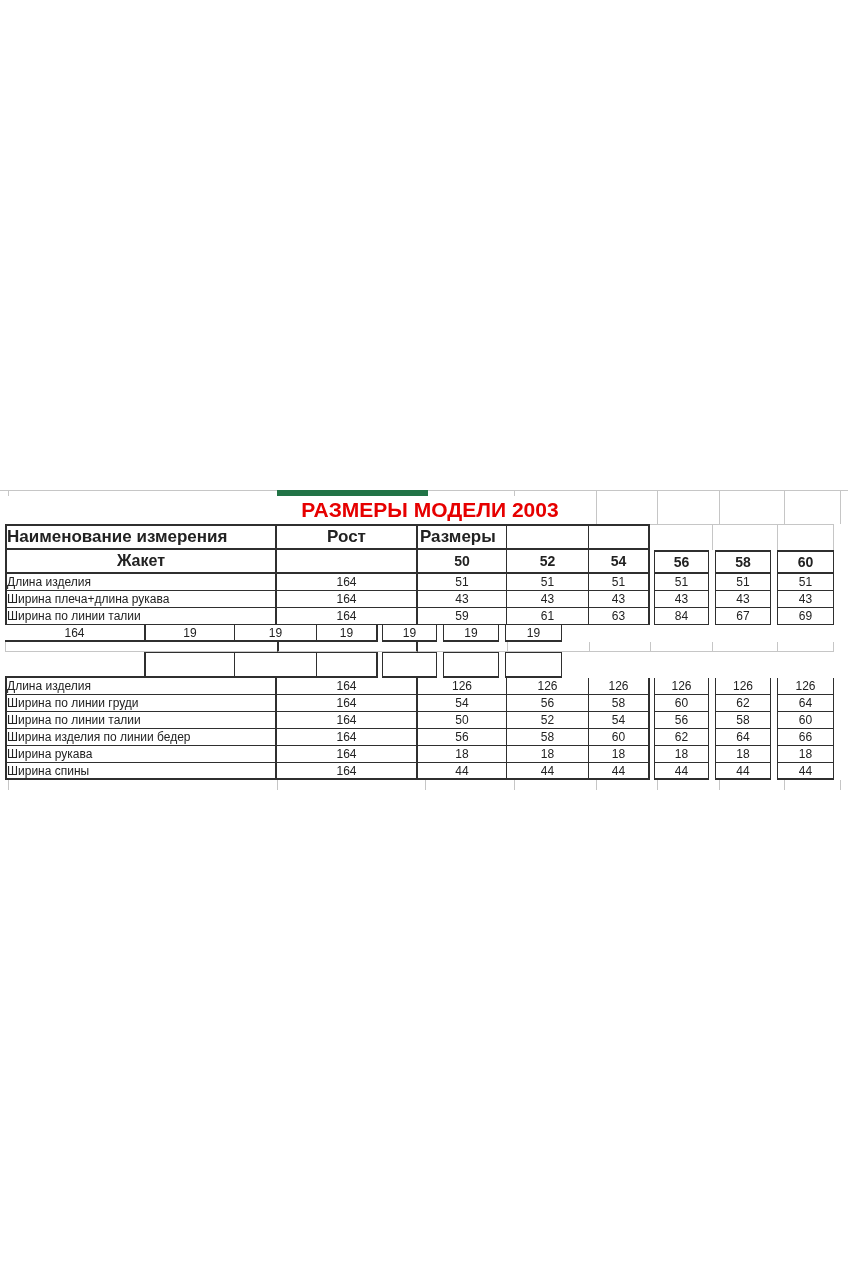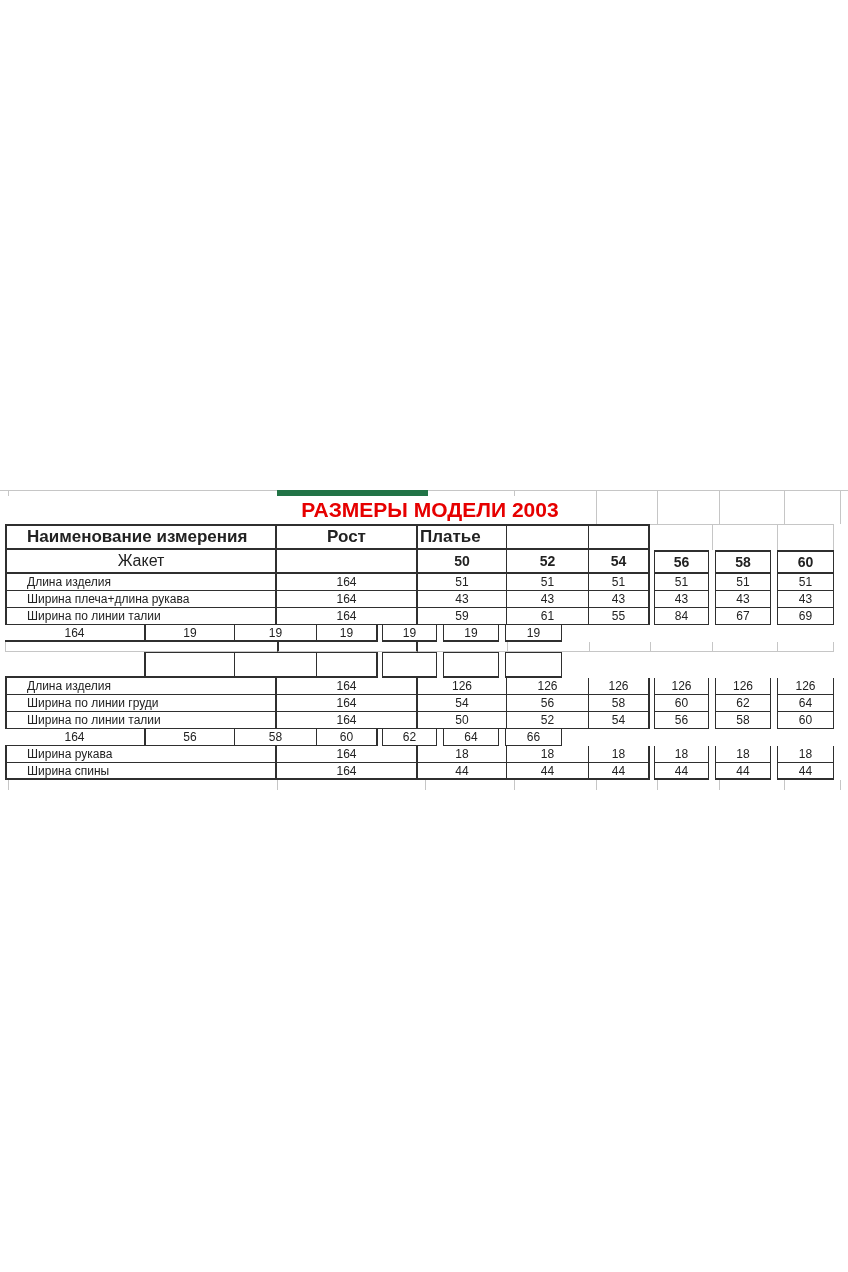--- a/index.html
+++ b/index.html
@@ -21,24 +21,24 @@
   .r-head{height:26px}.r-size{height:24px}.r-data{height:17px}.r-gap{height:10px}.r-sec{height:26px}
   
   .bt2{border-top:2px solid var(--line)}.bb2{border-bottom:2px solid var(--line)}
   .bl2{border-left:2px solid var(--line)}.br2{border-right:2px solid var(--line)}
   .bt1{border-top:1px solid var(--line)}.bb1{border-bottom:1px solid var(--line)}
   .bl1{border-left:1px solid var(--line)}.br1{border-right:1px solid var(--line)}
   .btg{border-top:1px solid var(--grid)}.bbg{border-bottom:1px solid var(--grid)}
   .blg{border-left:1px solid var(--grid)}.brg{border-right:1px solid var(--grid)}
   
   .t-head{font-weight:bold;font-size:17px;}
-  .t-sec{font-weight:normal;font-size:16px;}
+  .t-sec{font-weight:bold;font-size:16px;}
   .t-num{font-weight:bold;font-size:14px;}
   .t-cell{font-size:12px;}
-  .alignL{justify-content:flex-start;padding-left:20px;}
+  .alignL{justify-content:flex-start;padding-left:0;}
   .alignL2{justify-content:flex-start;padding-left:2px;}
   .title-text{position:absolute;left:240px;top:0;width:370px;height:100%;
     display:flex;align-items:center;justify-content:center;
     color:var(--red);font-weight:bold;font-size:21px;white-space:nowrap;}
   
   .hgrid{position:absolute;height:1px;background:var(--grid);}
   .vgrid{position:absolute;width:1px;background:var(--grid);}
   .greenbar{position:absolute;left:277px;top:490px;width:151px;height:6px;background:var(--green);}
   .relwrap{position:relative;}
 </style>
@@ -75,21 +75,21 @@
       <div class="vgrid" style="left:652px;top:0;height:28px;"></div>
       <div class="vgrid" style="left:714px;top:0;height:28px;"></div>
       <div class="vgrid" style="left:779px;top:0;height:28px;"></div>
       <div class="vgrid" style="left:835px;top:0;height:28px;"></div>
       <div class="title-text">РАЗМЕРЫ МОДЕЛИ 2003</div>
     </div>
 
     <div class="row r-head">
       <div class="c w-name t-head alignL bt2 bl2 br2 bb2">Наименование измерения</div>
       <div class="c w-rost t-head bt2 br2 bb2">Рост</div>
-      <div class="c w-s0 t-head alignL2 bt2 br1 bb2">Платье</div>
+      <div class="c w-s0 t-head alignL2 bt2 br1 bb2">Размеры</div>
       <div class="c w-s1 bt2 br1 bb2"></div>
       <div class="c w-s2 bt2 br2 bb2"></div>
       <div class="c w-right btg brg relwrap">
         <div class="vgrid" style="left:62px;top:0;height:100%;"></div>
         <div class="vgrid" style="left:127px;top:0;height:100%;"></div>
       </div>
     </div>
 
     <div class="row r-size">
       <div class="c w-name t-sec bl2 br2 bb2">Жакет</div>
@@ -129,21 +129,21 @@
       <div class="c w-g2"></div>
       <div class="c w-s4 t-cell bl1 br1 bb1">43</div>
       <div class="c w-g3"></div>
       <div class="c w-s5 t-cell bl1 br1 bb1">43</div>
     </div>
     <div class="row r-data">
       <div class="c w-name t-cell alignL bl2 br2 bb1">Ширина по линии талии</div>
       <div class="c w-rost t-cell br2 bb1">164</div>
       <div class="c w-s0 t-cell br1 bb1">59</div>
       <div class="c w-s1 t-cell br1 bb1">61</div>
-      <div class="c w-s2 t-cell br2 bb1">55</div>
+      <div class="c w-s2 t-cell br2 bb1">63</div>
       <div class="c w-g1"></div>
       <div class="c w-s3 t-cell bl1 br1 bb1">84</div>
       <div class="c w-g2"></div>
       <div class="c w-s4 t-cell bl1 br1 bb1">67</div>
       <div class="c w-g3"></div>
       <div class="c w-s5 t-cell bl1 br1 bb1">69</div>
     </div>
     <div class="row r-data">
       <div class="c w-rost t-cell br2 bb2">164</div>
       <div class="c w-s0 t-cell br1 bb2">19</div>
@@ -216,20 +216,21 @@
       <div class="c w-s1 t-cell br1 bb1">52</div>
       <div class="c w-s2 t-cell br2 bb1">54</div>
       <div class="c w-g1"></div>
       <div class="c w-s3 t-cell bl1 br1 bb1">56</div>
       <div class="c w-g2"></div>
       <div class="c w-s4 t-cell bl1 br1 bb1">58</div>
       <div class="c w-g3"></div>
       <div class="c w-s5 t-cell bl1 br1 bb1">60</div>
     </div>
     <div class="row r-data">
+      <div class="c w-name t-cell alignL bl2 br2 bb1">Ширина изделия по линии бедер</div>
       <div class="c w-rost t-cell br2 bb1">164</div>
       <div class="c w-s0 t-cell br1 bb1">56</div>
       <div class="c w-s1 t-cell br1 bb1">58</div>
       <div class="c w-s2 t-cell br2 bb1">60</div>
       <div class="c w-g1"></div>
       <div class="c w-s3 t-cell bl1 br1 bb1">62</div>
       <div class="c w-g2"></div>
       <div class="c w-s4 t-cell bl1 br1 bb1">64</div>
       <div class="c w-g3"></div>
       <div class="c w-s5 t-cell bl1 br1 bb1">66</div>

